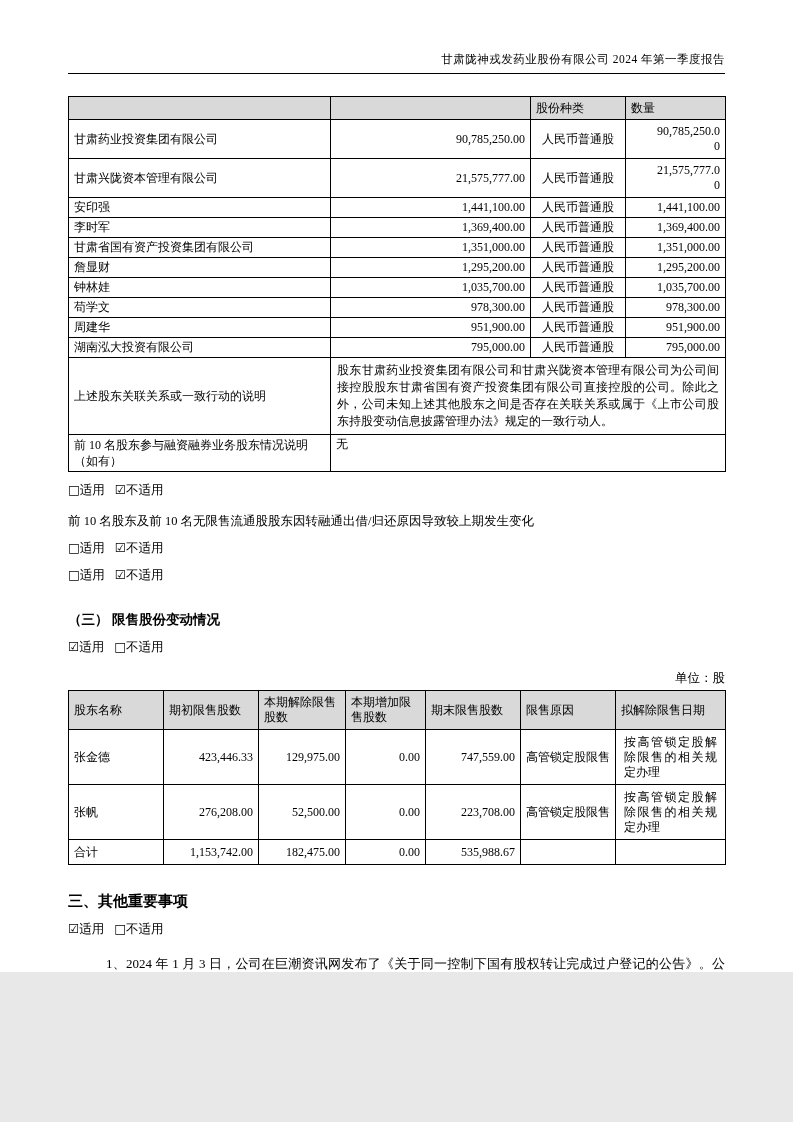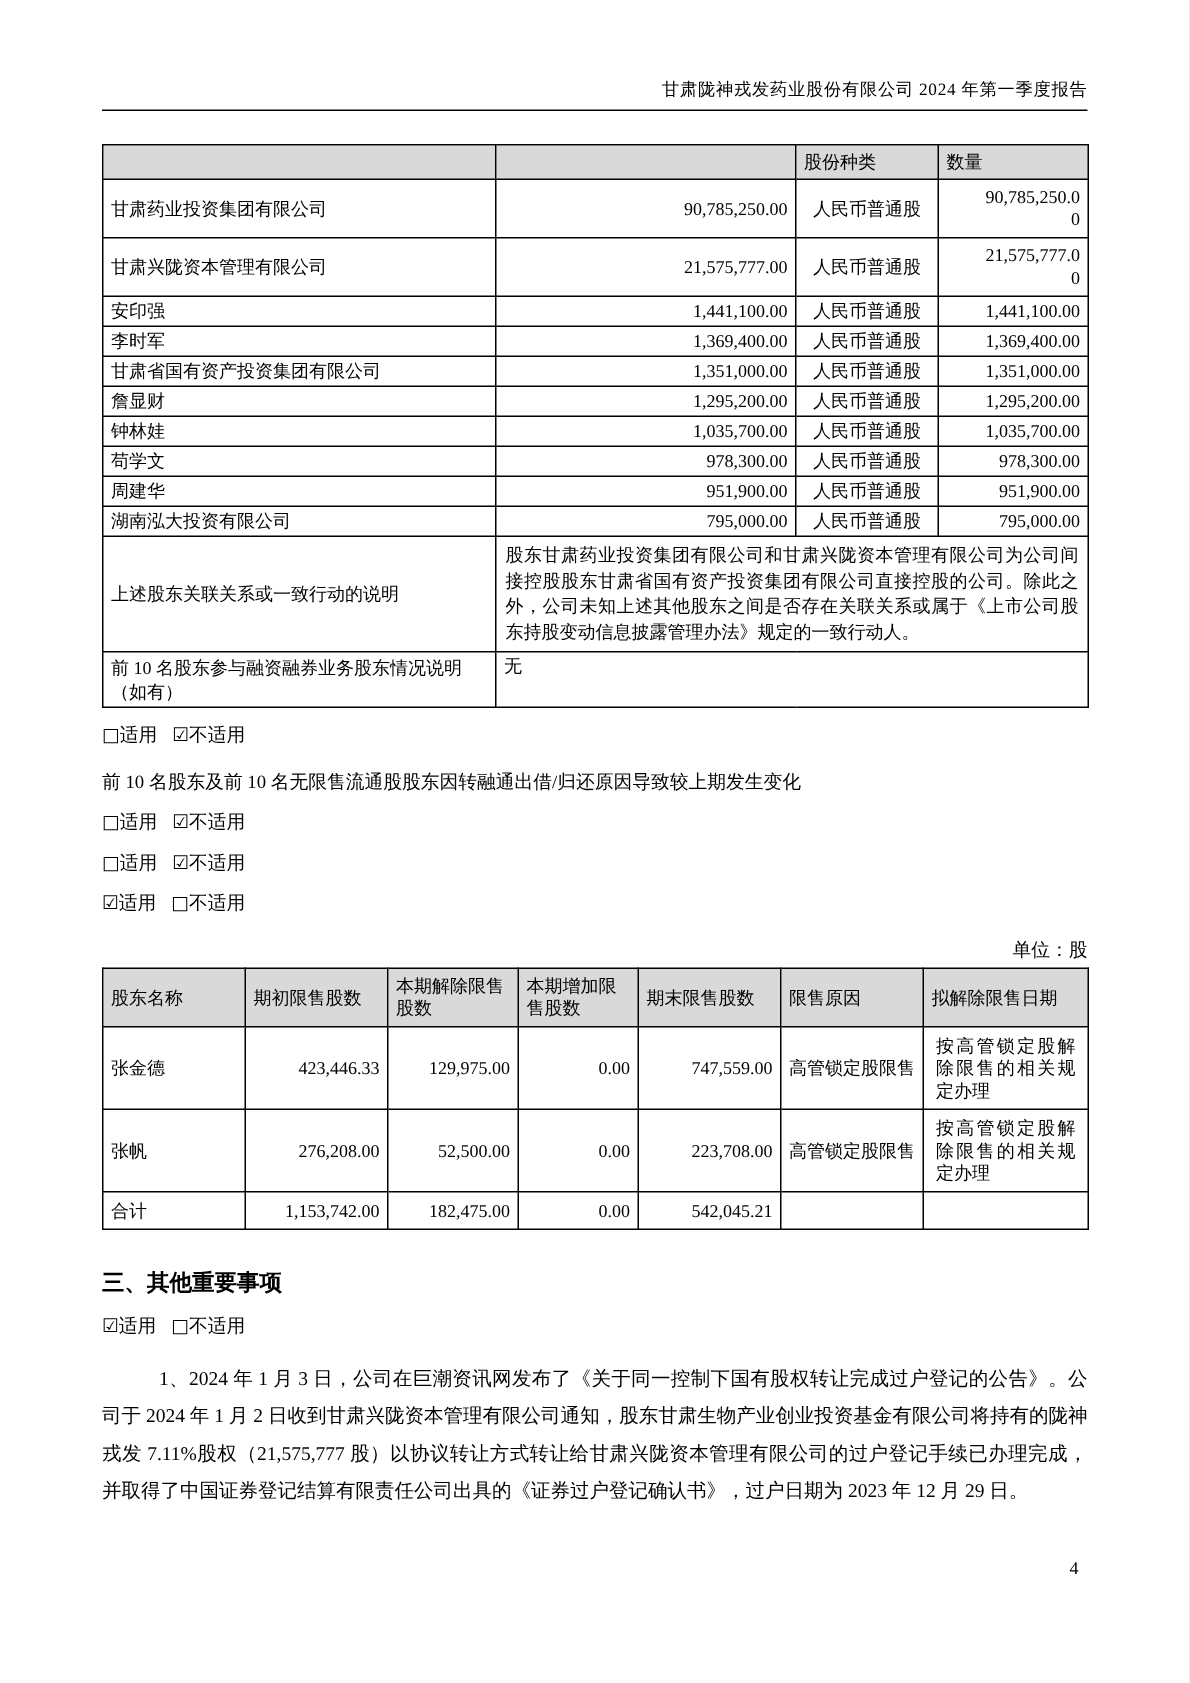--- a/index.html
+++ b/index.html
@@ -1,19 +1,19 @@
 <!DOCTYPE html>
 <html><head>
 <meta charset="utf-8">
 <style>
   html, body { margin: 0; padding: 0; background: #e8e8e8; }
   .page {
     position: relative;
     width: 793px;
-    height: 1122px;
+    height: 972px;
     margin: 0 auto;
     background: #ffffff;
     font-family: "Liberation Serif", serif;
     color: #000;
     overflow: hidden;
   }
   .content {
     position: absolute;
     left: 68px;
     top: 0;
@@ -204,20 +204,21 @@
 
     <p class="body-line">前 10 名股东及前 10 名无限售流通股股东因转融通出借/归还原因导致较上期发生变化</p>
     <p class="check-line">
       <span class="cb first">□适用</span><span class="cb">☑不适用</span>
     </p>
 
     <p class="check-line">
       <span class="cb first">□适用</span><span class="cb">☑不适用</span>
     </p>
 
+    <h3 class="sec-heading">（三） 限售股份变动情况</h3>
     <p class="check-line">
       <span class="cb first">☑适用</span><span class="cb">□不适用</span>
     </p>
 
     <p class="unit-line">单位：股</p>
 
     <table class="t2">
       <colgroup>
         <col style="width:95px">
           <col style="width:95px">
@@ -255,21 +256,21 @@
           <td class="num">0.00</td>
           <td class="num">223,708.00</td>
           <td class="reason">高管锁定股限售</td>
           <td class="schedule">按高管锁定股解除限售的相关规定办理</td>
         </tr>
         <tr class="total-row">
           <td class="name">合计</td>
           <td class="num">1,153,742.00</td>
           <td class="num">182,475.00</td>
           <td class="num">0.00</td>
-          <td class="num">542,045.21</td>
+          <td class="num">535,988.67</td>
           <td class="reason"></td>
           <td class="schedule"></td>
         </tr>
       </tbody>
     </table>
 
     <h2 class="major-heading">三、其他重要事项</h2>
     <p class="check-line">
       <span class="cb first">☑适用</span><span class="cb">□不适用</span>
     </p>

